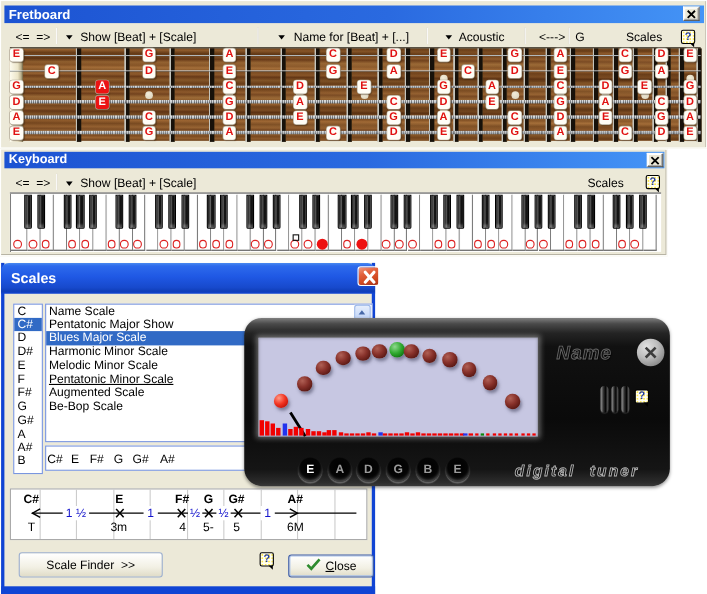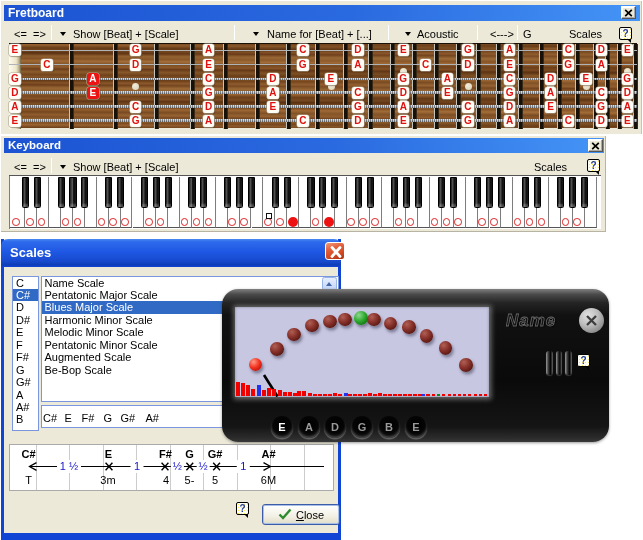--- a/index.html
+++ b/index.html
@@ -314,25 +314,25 @@
 <div class="row">F</div>
 <div class="row">F#</div>
 <div class="row">G</div>
 <div class="row">G#</div>
 <div class="row">A</div>
 <div class="row">A#</div>
 <div class="row">B</div>
 </div>
 <div class="lst" style="left:36.5px;top:36.5px;width:298px;height:126.5px;">
 <div class="row" style="margin-right:15px;">Name Scale</div>
-<div class="row" style="margin-right:15px;">Pentatonic Major Scale</div>
+<div class="row" style="margin-right:15px;">Pentatonic Major Show</div>
 <div class="row sel" style="margin-right:15px;">Blues Major Scale</div>
 <div class="row" style="margin-right:15px;">Harmonic Minor Scale</div>
 <div class="row" style="margin-right:15px;">Melodic Minor Scale</div>
-<div class="row" style="margin-right:15px;">Pentatonic Minor Scale</div>
+<div class="row" style="margin-right:15px;text-decoration:underline;">Pentatonic Minor Scale</div>
 <div class="row" style="margin-right:15px;">Augmented Scale</div>
 <div class="row" style="margin-right:15px;">Be-Bop Scale</div>
 <div class="abs" style="right:1px;top:0;width:15px;height:124.5px;background:#f0f4fc;">
         <div class="abs" style="left:0;top:0;width:15px;height:14.5px;border:1px solid #98b5e8;border-radius:2.5px;background:linear-gradient(180deg,#e6eefc,#c0d4f8);">
           <div style="width:0;height:0;border-left:3.5px solid transparent;border-right:3.5px solid transparent;border-bottom:4.5px solid #4668a8;margin:4.5px auto 0;"></div>
         </div>
       </div>
 </div>
 <div class="lst" style="left:36.5px;top:166px;width:298px;height:22.5px;"></div>
 <div class="abs" style="left:39.0px;top:412px;margin-top:-239px;font-size:11px;">C#</div>
@@ -380,20 +380,21 @@
 <div class="abs" style="left:167.5px;top:3px;width:24px;text-align:center;font-size:11px;font-weight:bold;">G</div>
 <div class="abs" style="left:193px;top:3px;width:24px;text-align:center;font-size:11px;font-weight:bold;">G#</div>
 <div class="abs" style="left:246.5px;top:3px;width:24px;text-align:center;font-size:11px;font-weight:bold;">A#</div>
 <div class="abs" style="left:6.5px;top:29px;width:24px;text-align:center;font-size:11px;">T</div>
 <div class="abs" style="left:86px;top:29px;width:24px;text-align:center;font-size:11px;">3m</div>
 <div class="abs" style="left:144px;top:29px;width:24px;text-align:center;font-size:11px;">4</div>
 <div class="abs" style="left:167.5px;top:29px;width:24px;text-align:center;font-size:11px;">5-</div>
 <div class="abs" style="left:193px;top:29px;width:24px;text-align:center;font-size:11px;">5</div>
 <div class="abs" style="left:246.5px;top:29px;width:24px;text-align:center;font-size:11px;">6M</div>
 </div>
+<div class="btn" style="left:13px;top:263px;width:131px;height:23px;line-height:22px;border-color:#9db0d0;">Scale Finder&nbsp;&nbsp;&gt;&gt;</div>
 <div class="hlp" style="left:232px;top:263px;">?<i></i></div>
 <div class="btn" style="left:258px;top:265px;width:78px;height:21px;line-height:20px;border-color:#3c5ca8;box-shadow:0 0 0 1px #a8c0e8 inset;"><svg width="14" height="12" style="vertical-align:-1px;margin-right:4px;" viewBox="0 0 14 12">
         <path d="M1.5 6.5 L5 10 L12.5 1.5" fill="none" stroke="#2e8b2e" stroke-width="2.4"></path>
       </svg><span style="text-decoration:underline;">C</span>lose</div>
 </div>
 <div class="abs" style="left:222px;top:289px;width:387px;height:153px;border-radius:16px;background:linear-gradient(180deg,#808080 0%,#4a4a4a 3.5%,#242424 9%,#111 17%,#0a0a0a 60%,#151515 90%,#2d2d2d 98%,#3a3a3a 100%);box-shadow:0 1px 3px rgba(0,0,0,.4);">
 <div class="abs" style="left:13px;top:18px;width:254px;height:90px;background:#c7c7e2;box-shadow:0 0 5px 2.5px rgba(230,230,230,.42),inset 0 0 3px rgba(0,0,0,.35);">
 <div class="ball" style="left:13.7px;top:50.7px;background:radial-gradient(circle at 35% 30%,#ff9a86 0%,#f23522 45%,#c01208 80%,#980d05 100%);box-shadow:1.5px 2.5px 3px rgba(50,50,75,.5);"></div>
 <div class="ball" style="left:35.2px;top:35.2px;background:radial-gradient(circle at 35% 30%,#b06055 0%,#87312a 42%,#5e1b16 74%,#48100c 100%);box-shadow:1.5px 2.5px 3px rgba(50,50,75,.5);"></div>
 <div class="ball" style="left:52.2px;top:20.7px;background:radial-gradient(circle at 35% 30%,#b06055 0%,#87312a 42%,#5e1b16 74%,#48100c 100%);box-shadow:1.5px 2.5px 3px rgba(50,50,75,.5);"></div>
@@ -462,18 +463,19 @@
 <div class="bar" style="left:249.0px;bottom:1px;width:3px;height:2px;background:#f20000;"></div>
 </div>
 <div class="abs tun-txt" style="left:284px;top:22px;font-size:17px;color:#141414;-webkit-text-stroke:0.8px #686868;letter-spacing:1px;text-shadow:1px 1px 1px #000;">Name</div>
 <div class="abs" style="left:357px;top:19px;width:25px;height:25px;border-radius:50%;background:radial-gradient(circle at 36% 30%,#e2e2e2 0%,#bdbdbd 42%,#848484 82%,#636363 100%);"><svg width="25" height="25" viewBox="0 0 25 25">
         <path d="M8 8 L17 17 M17 8 L8 17" stroke="#3d3d3d" stroke-width="2.3"></path>
       </svg></div>
 <div class="abs" style="left:324.0px;top:62px;width:6.5px;height:24px;border-radius:3.2px;background:linear-gradient(90deg,#9a9a9a 0%,#2a2a2a 40%,#060606 65%,#666 100%);box-shadow:0 1px 1px rgba(255,255,255,.18);"></div>
 <div class="abs" style="left:333.5px;top:62px;width:6.5px;height:24px;border-radius:3.2px;background:linear-gradient(90deg,#9a9a9a 0%,#2a2a2a 40%,#060606 65%,#666 100%);box-shadow:0 1px 1px rgba(255,255,255,.18);"></div>
 <div class="abs" style="left:343.0px;top:62px;width:6.5px;height:24px;border-radius:3.2px;background:linear-gradient(90deg,#9a9a9a 0%,#2a2a2a 40%,#060606 65%,#666 100%);box-shadow:0 1px 1px rgba(255,255,255,.18);"></div>
 <div class="hlp" style="left:355px;top:65px;">?<i></i></div>
+<div class="abs tun-txt" style="left:246px;top:131px;font-size:14px;color:#111;-webkit-text-stroke:0.8px #b5b5b5;letter-spacing:2px;word-spacing:7px;">digital tuner</div>
 <div class="abs" style="left:49px;top:127px;width:22px;height:22px;border-radius:50%;background:radial-gradient(circle at 50% 38%,#000 0%,#050505 50%,#222 80%,#484848 96%,#303030 100%);box-shadow:0 1.5px 1px rgba(170,170,170,.45),inset 0 -1.5px 2px rgba(140,140,140,.4);color:#fff;font-weight:bold;font-size:11px;text-align:center;line-height:22px;">E</div>
 <div class="abs" style="left:76px;top:127px;width:22px;height:22px;border-radius:50%;background:radial-gradient(circle at 50% 38%,#000 0%,#050505 50%,#222 80%,#484848 96%,#303030 100%);box-shadow:0 1.5px 1px rgba(170,170,170,.45),inset 0 -1.5px 2px rgba(140,140,140,.4);color:#9a9a9a;font-weight:bold;font-size:11px;text-align:center;line-height:22px;">A</div>
 <div class="abs" style="left:102px;top:127px;width:22px;height:22px;border-radius:50%;background:radial-gradient(circle at 50% 38%,#000 0%,#050505 50%,#222 80%,#484848 96%,#303030 100%);box-shadow:0 1.5px 1px rgba(170,170,170,.45),inset 0 -1.5px 2px rgba(140,140,140,.4);color:#9a9a9a;font-weight:bold;font-size:11px;text-align:center;line-height:22px;">D</div>
 <div class="abs" style="left:129px;top:127px;width:22px;height:22px;border-radius:50%;background:radial-gradient(circle at 50% 38%,#000 0%,#050505 50%,#222 80%,#484848 96%,#303030 100%);box-shadow:0 1.5px 1px rgba(170,170,170,.45),inset 0 -1.5px 2px rgba(140,140,140,.4);color:#9a9a9a;font-weight:bold;font-size:11px;text-align:center;line-height:22px;">G</div>
 <div class="abs" style="left:156px;top:127px;width:22px;height:22px;border-radius:50%;background:radial-gradient(circle at 50% 38%,#000 0%,#050505 50%,#222 80%,#484848 96%,#303030 100%);box-shadow:0 1.5px 1px rgba(170,170,170,.45),inset 0 -1.5px 2px rgba(140,140,140,.4);color:#9a9a9a;font-weight:bold;font-size:11px;text-align:center;line-height:22px;">B</div>
 <div class="abs" style="left:183px;top:127px;width:22px;height:22px;border-radius:50%;background:radial-gradient(circle at 50% 38%,#000 0%,#050505 50%,#222 80%,#484848 96%,#303030 100%);box-shadow:0 1.5px 1px rgba(170,170,170,.45),inset 0 -1.5px 2px rgba(140,140,140,.4);color:#9a9a9a;font-weight:bold;font-size:11px;text-align:center;line-height:22px;">E</div>
 </div>
 </body></html>

